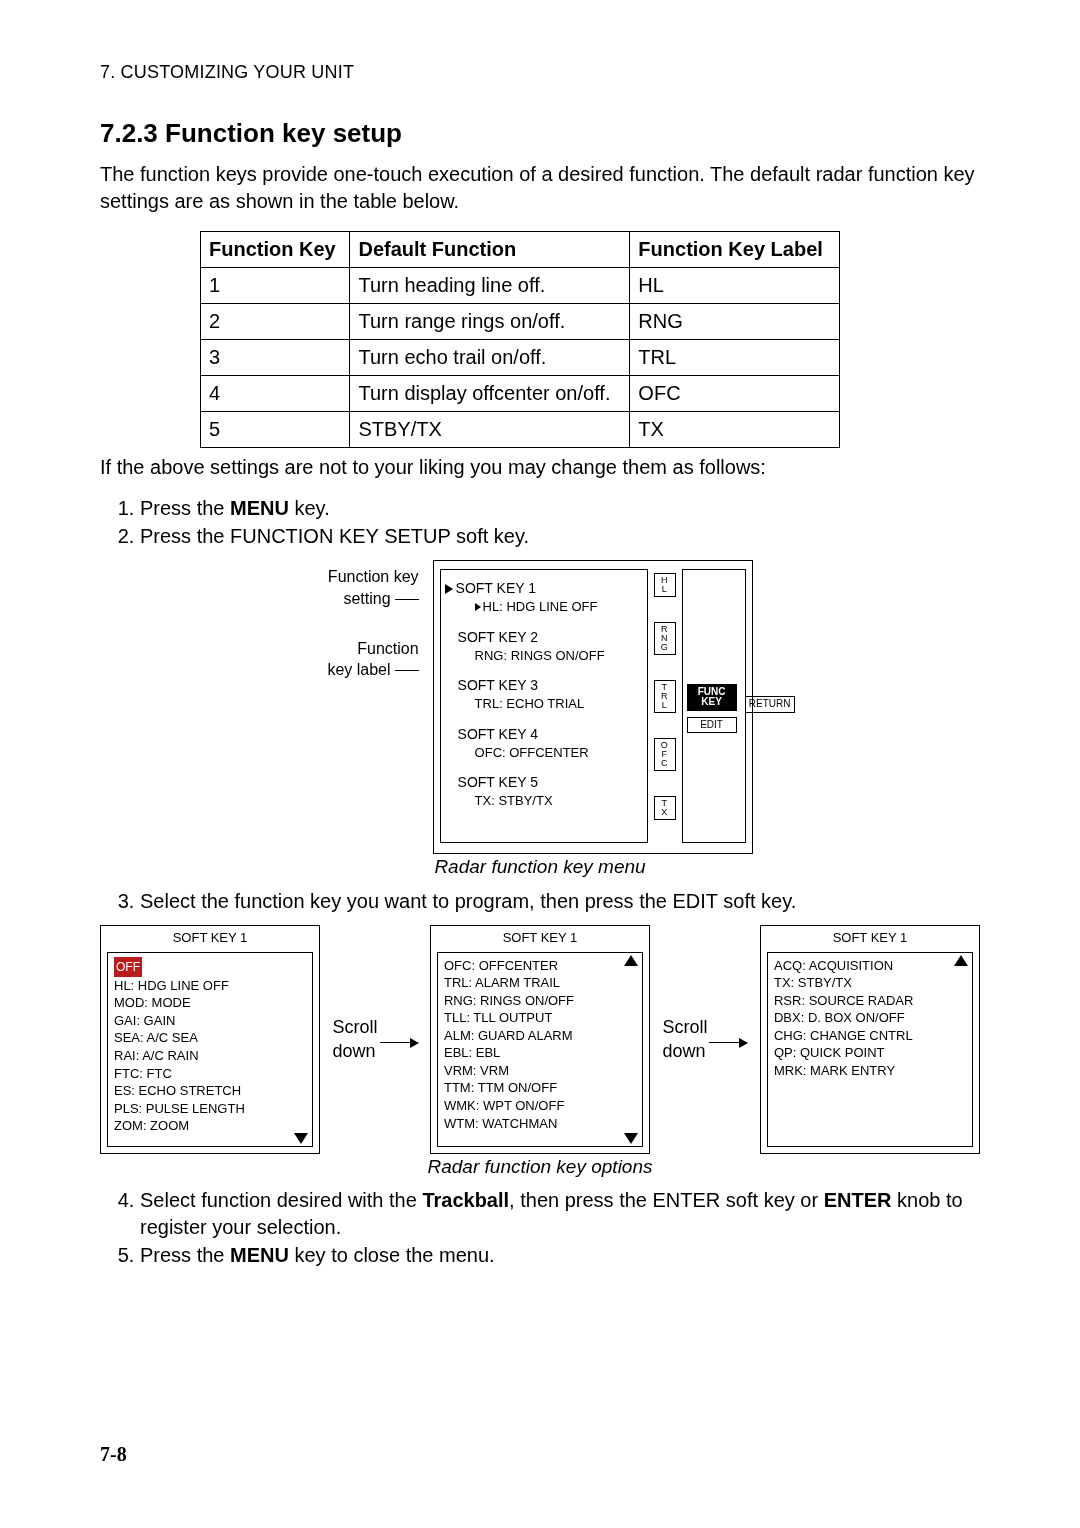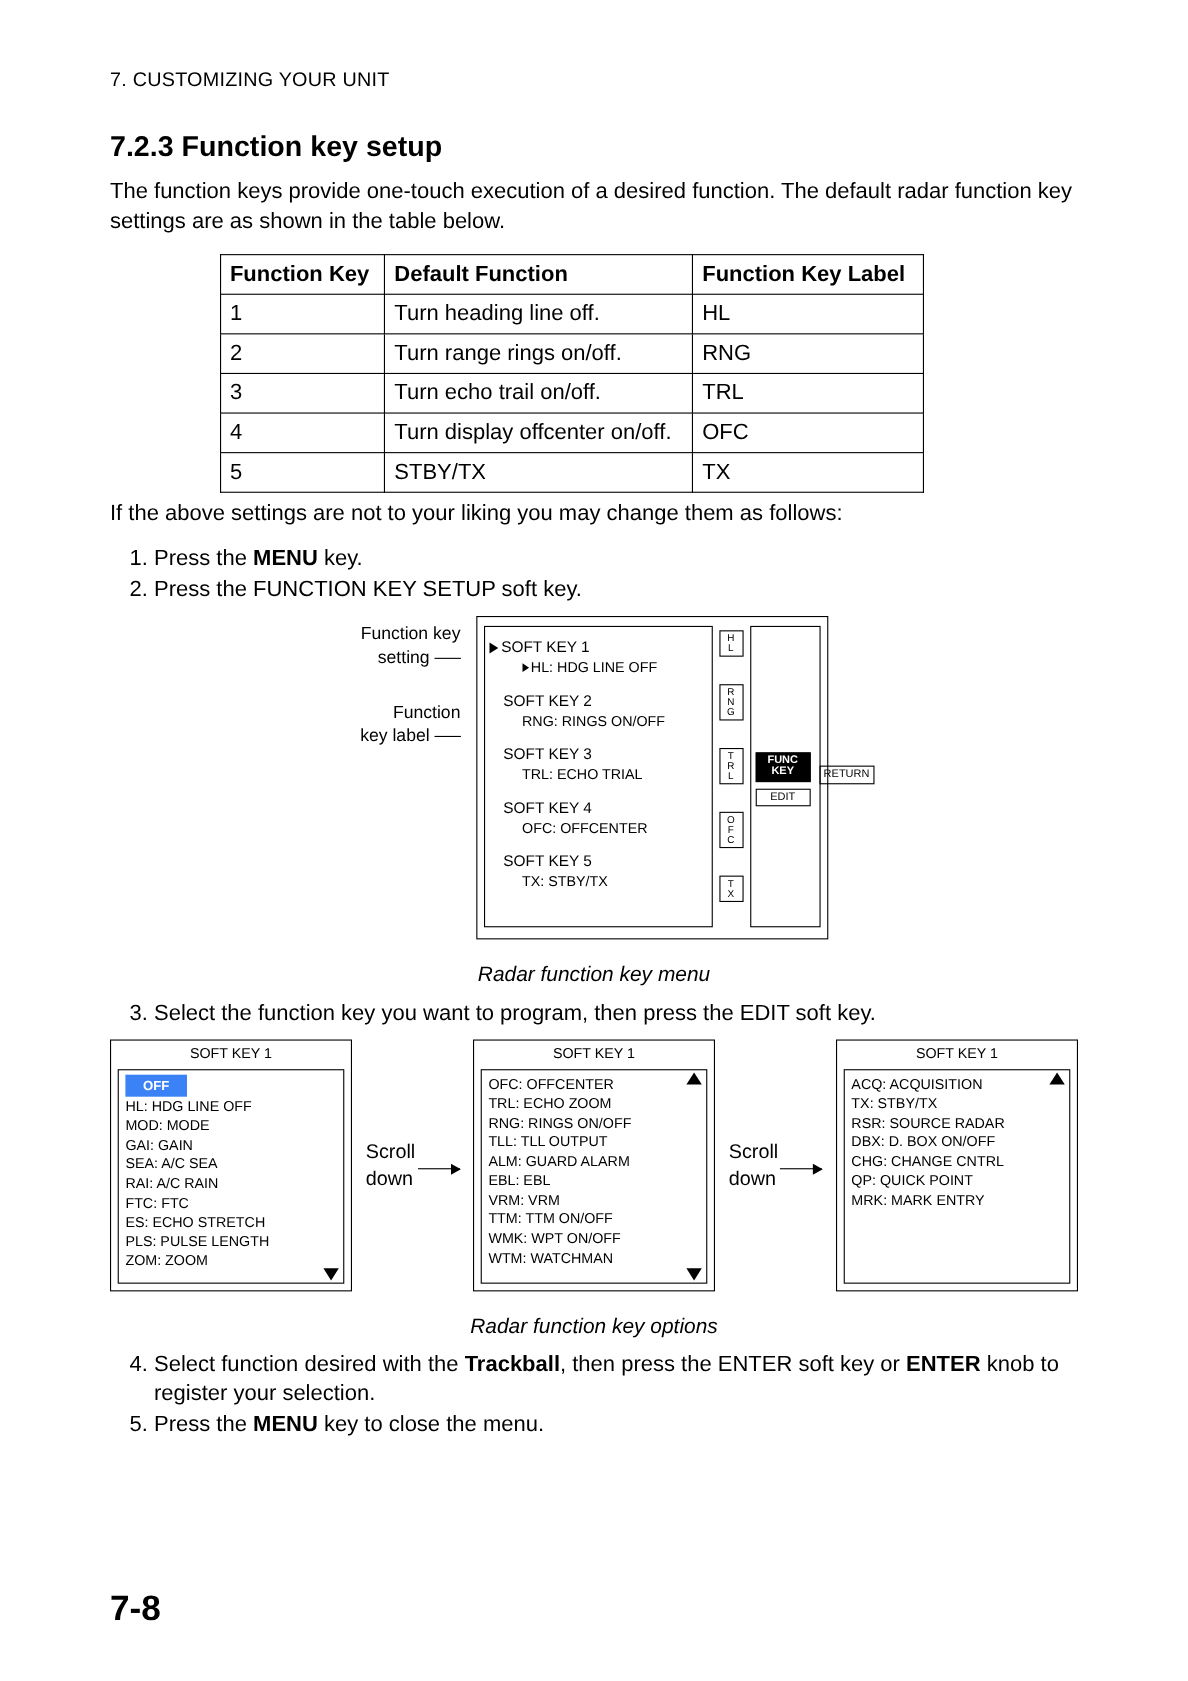--- a/index.html
+++ b/index.html
@@ -31,36 +31,36 @@
        border-bottom:5px solid transparent;border-left:8px solid #000;}
   .ptr.small{border-top:4px solid transparent;border-bottom:4px solid transparent;border-left:6px solid #000;}
   .badge-col{display:flex;flex-direction:column;gap:25px;padding-top:4px;}
   .mini-badge{border:1px solid #000;font-size:9px;line-height:1;letter-spacing:.5px;
               padding:2px 3px;text-align:center;min-width:14px;display:flex;flex-direction:column;gap:0;}
   .mini-badge span{display:block;}
   .side-col{border:1px solid #000;width:64px;box-sizing:border-box;display:flex;flex-direction:row;justify-content:space-between;align-items:center;padding:0;height:274px;}
   .side-btn{font-size:10px;border:1px solid #000;padding:2px 2px;text-align:center;line-height:1.05;width:50px;box-sizing:border-box;}
   .side-btn.dark{background:#000;color:#fff;font-weight:700;}
   .spacer{flex:1;}
-  .caption{text-align:center;font-style:italic;font-size:19px;margin:20px 0 8px 0;}
+  .caption{text-align:center;font-style:italic;font-size:19px;margin:0 0 8px 0;}
   .options-row{display:flex;justify-content:space-between;align-items:center;margin:8px 0 0 0;}
   .opt-box{border:1px solid #000;width:220px;font-size:14px;box-sizing:border-box;padding:0;}
   .opt-title{font-size:13px;text-align:center;padding:3px 0;}
   .opt-inner{border:1px solid #000;margin:2px 6px 6px 6px;padding:4px 6px;font-size:13px;line-height:1.35;position:relative;min-height:195px;box-sizing:border-box;}
   .opt-inner .arrow-up,.opt-inner .arrow-dn{position:absolute;right:4px;width:0;height:0;}
   .opt-inner .arrow-up{top:2px;border-left:7px solid transparent;border-right:7px solid transparent;border-bottom:11px solid #000;}
   .opt-inner .arrow-dn{bottom:2px;border-left:7px solid transparent;border-right:7px solid transparent;border-top:11px solid #000;}
   .opt-inner .arrow-dn.only{top:auto;}
-  .off-pill{display:inline-block;background:#3b82f6;color:#fff;font-weight:700;font-size:12px;padding:2px 16px;}
+  .off-pill{display:inline-block;background:#b91c1c;color:#fff;font-weight:400;font-size:12px;padding:2px 2px;}
   .opt-inner div{white-space:nowrap;}
   .scroll-lbl{font-size:18px;text-align:left;white-space:nowrap;}
   .scroll-arrow{width:38px;height:0;border-top:1px solid #000;position:relative;margin-top:6px;}
   .scroll-arrow:after{content:"";position:absolute;right:-1px;top:-5px;border-top:5px solid transparent;border-bottom:5px solid transparent;border-left:9px solid #000;}
   .scroll-wrap{display:flex;flex-direction:row;align-items:center;gap:2px;}
-  .page-num{position:absolute;left:100px;bottom:44px;font-weight:700;font-size:32px;}
+  .page-num{position:absolute;left:100px;bottom:60px;font-weight:700;font-size:20px;font-family:Liberation Serif, serif;}
   body{position:relative;}
   b{font-weight:700;margin-top:40px;}
 </style>
 </head>
 <body>
 
 <div class="running-head">7. CUSTOMIZING YOUR UNIT</div>
 
 <h2>7.2.3   Function key setup</h2>
 
@@ -229,21 +229,21 @@
       </div>
   </div>
   <div class="scroll-wrap">
     <div class="scroll-lbl" id="scr1">Scroll<br>down</div>
     <div class="scroll-arrow"></div>
   </div>
   <div class="opt-box">
     <div class="opt-title">SOFT KEY 1</div>
     <div class="opt-inner" id="opt2">
         <div>OFC: OFFCENTER</div>
-        <div>TRL: ECHO ZOOM</div>
+        <div>TRL: ALARM TRAIL</div>
         <div>RNG: RINGS ON/OFF</div>
         <div>TLL: TLL OUTPUT</div>
         <div>ALM: GUARD ALARM</div>
         <div>EBL: EBL</div>
         <div>VRM: VRM</div>
         <div>TTM: TTM ON/OFF</div>
         <div>WMK: WPT ON/OFF</div>
         <div>WTM: WATCHMAN</div>
         <div class="arrow-up"></div>
         <div class="arrow-dn"></div>

